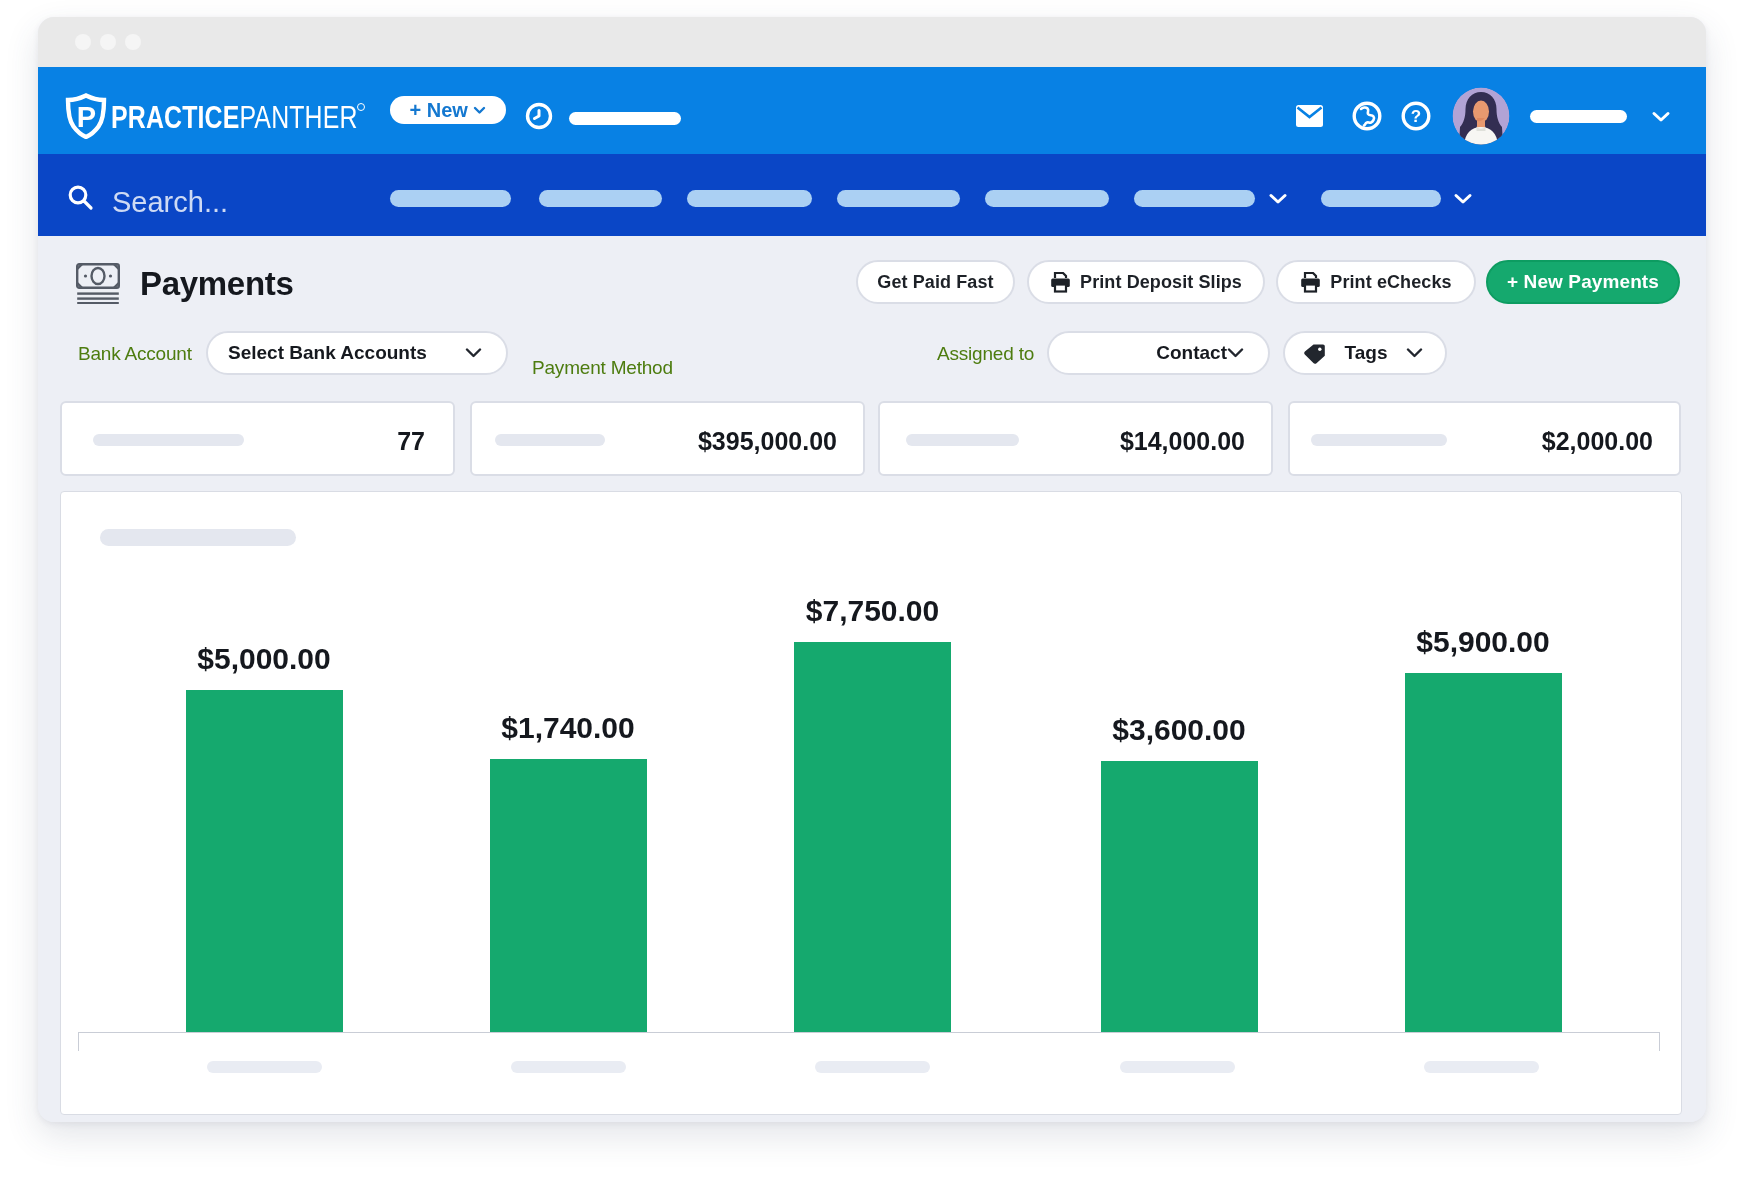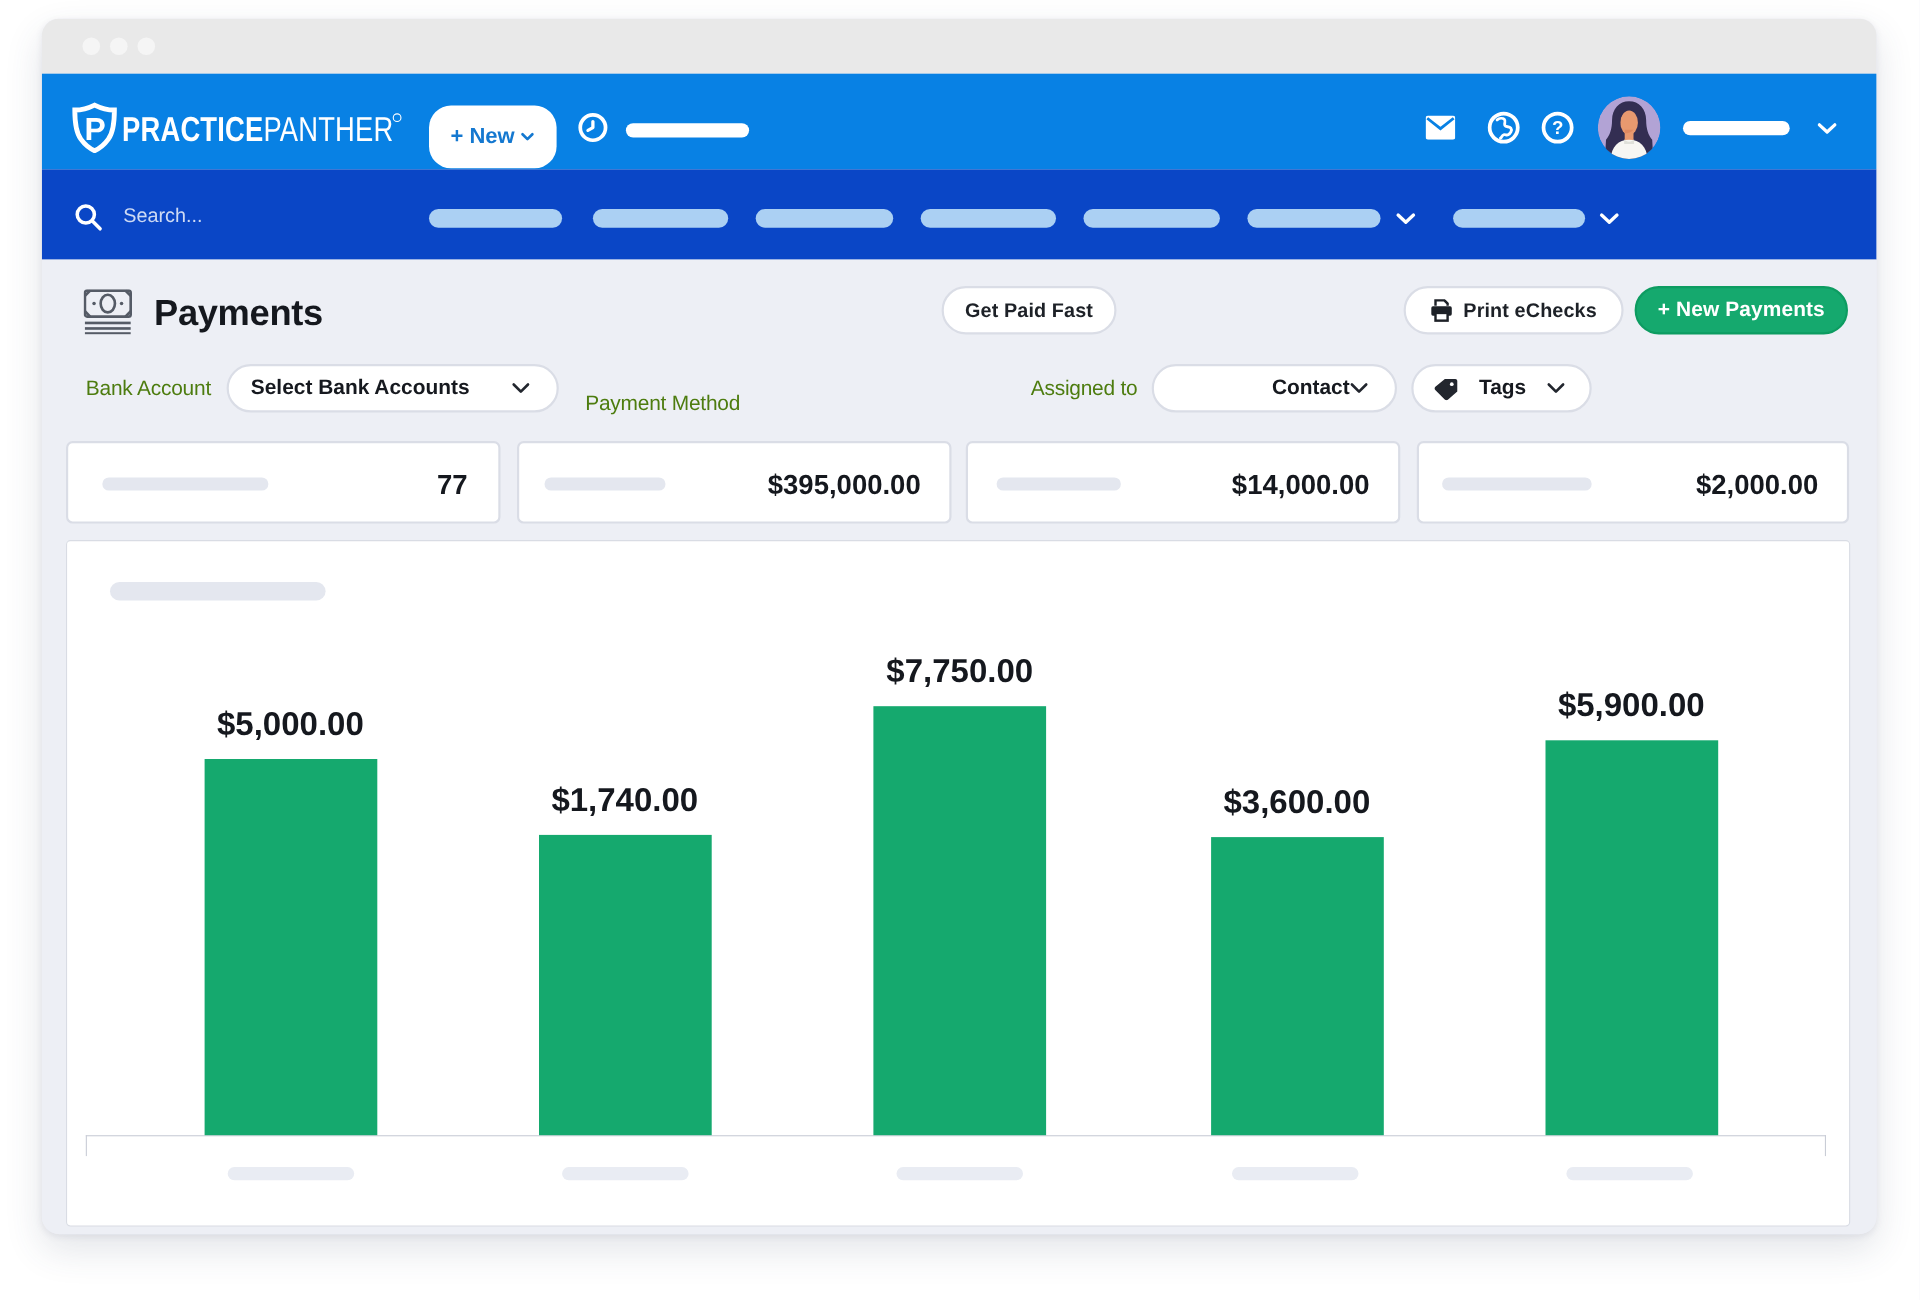--- a/index.html
+++ b/index.html
@@ -43,21 +43,21 @@
     <div class="dot" style="left:62px"></div>
     <div class="dot" style="left:87px"></div>
   </div>
   <div class="header" id="header">
     <svg class="abs" style="left:27px;top:26px" width="42" height="46" viewBox="0 0 42 46">
       <path d="M21 2.5 C15 5.5 7.5 7 3 7 C3 17 4 27.5 8.5 33.5 C12.5 39 17.5 42.5 21 44 C24.5 42.5 29.5 39 33.5 33.5 C38 27.5 39 17 39 7 C34.5 7 27 5.5 21 2.5 Z" fill="none" stroke="#ffffff" stroke-width="4.4"></path>
       <text x="21.5" y="34" font-size="29" font-weight="bold" fill="#ffffff" text-anchor="middle" font-family="Liberation Sans">P</text>
     </svg>
     <div class="abs" style="left:73px;top:35px;font-size:31.5px;line-height:31.5px;color:#fff;white-space:nowrap;transform:scaleX(0.79);transform-origin:0 0;letter-spacing:0.2px"><b>PRACTICE</b><span style="font-weight:normal">PANTHER</span></div>
     <div class="abs" style="left:319px;top:36px;width:8px;height:8px;border:1.5px solid #fff;border-radius:50%"></div>
-    <div class="abs" style="left:352px;top:29px;width:116px;height:57px;background:#fff;border-radius:20px;color:#1478d0;font-weight:bold;font-size:20px;display:flex;align-items:center;justify-content:center">+ New&nbsp;<svg width="13" height="9" viewBox="0 0 13 9">
+    <div class="abs" style="left:352px;top:29px;width:116px;height:28px;background:#fff;border-radius:20px;color:#1478d0;font-weight:bold;font-size:20px;display:flex;align-items:center;justify-content:center">+ New&nbsp;<svg width="13" height="9" viewBox="0 0 13 9">
           <path d="M2 2 L6.5 6.5 L11 2" stroke="#1478d0" stroke-width="2.4" fill="none" stroke-linecap="round" stroke-linejoin="round"></path>
         </svg></div>
     <svg class="abs" style="left:487px;top:35px" width="28" height="28" viewBox="0 0 28 28">
       <circle cx="14" cy="14" r="11.5" fill="none" stroke="#fff" stroke-width="3.4"></circle>
       <path d="M14 8.5 L14 14 L9.5 16.5" stroke="#fff" stroke-width="3" fill="none" stroke-linecap="round" stroke-linejoin="round"></path>
     </svg>
     <div class="abs" style="left:531px;top:45px;width:112px;height:13px;border-radius:6.5px;background:#fff"></div>
     <svg class="abs" style="left:1258px;top:38px" width="27" height="22" viewBox="0 0 27 22">
       <rect x="0" y="0" width="27" height="22" rx="2.5" fill="#fff"></rect>
       <path d="M1.5 2.5 L13.5 12 L25.5 2.5" stroke="#0881e4" stroke-width="2.6" fill="none"></path>
@@ -90,21 +90,21 @@
     <div class="abs" style="left:1492px;top:43px;width:97px;height:13px;border-radius:6.5px;background:#fff"></div>
     <svg class="abs" style="left:1613px;top:44px" width="20" height="12" viewBox="0 0 20 12">
         <path d="M3 2.5 L10 9 L17 2.5" stroke="#fff" stroke-width="3" fill="none" stroke-linecap="round" stroke-linejoin="round"></path>
       </svg>
   </div>
   <div class="searchbar" id="searchbar">
     <svg class="abs" style="left:29px;top:30px" width="27" height="27" viewBox="0 0 27 27">
       <circle cx="11" cy="11" r="7.8" fill="none" stroke="#fff" stroke-width="3.2"></circle>
       <path d="M17 17 L24 24" stroke="#fff" stroke-width="3.2" stroke-linecap="round"></path>
     </svg>
-    <div class="abs" style="left:74px;top:32px;font-size:18px;color:rgba(255,255,255,0.8)">Search...</div>
+    <div class="abs" style="left:74px;top:32px;font-size:29px;color:rgba(255,255,255,0.8)">Search...</div>
     <div class="navpill" style="left:352px;width:121px"></div>
     <div class="navpill" style="left:501px;width:123px"></div>
     <div class="navpill" style="left:649px;width:125px"></div>
     <div class="navpill" style="left:799px;width:123px"></div>
     <div class="navpill" style="left:947px;width:124px"></div>
     <div class="navpill" style="left:1096px;width:121px"></div>
     <svg class="abs" style="left:1230px;top:39px" width="20" height="12" viewBox="0 0 20 12">
         <path d="M3 2.5 L10 9 L17 2.5" stroke="#fff" stroke-width="3" fill="none" stroke-linecap="round" stroke-linejoin="round"></path>
       </svg>
     <div class="navpill" style="left:1283px;width:120px"></div>
@@ -118,20 +118,26 @@
       <ellipse cx="22" cy="13" rx="6.5" ry="8" fill="none" stroke="#555b66" stroke-width="2.4"></ellipse>
       <path d="M1.2 6 L6 1.2 M1.2 20 L6 24.8 M38 1.2 L42.8 6 M38 24.8 L42.8 20" stroke="#555b66" stroke-width="2.4" fill="none"></path>
       <circle cx="9.5" cy="13" r="1.6" fill="#555b66"></circle>
         <circle cx="34.5" cy="13" r="1.6" fill="#555b66"></circle>
       <rect x="1.2" y="29.4" width="41.6" height="2.4" fill="#555b66"></rect>
       <rect x="1.2" y="34.4" width="41.6" height="2.4" fill="#555b66"></rect>
       <rect x="1.2" y="39.0" width="41.6" height="2.0" fill="#555b66"></rect>
     </svg>
     <div class="abs" style="left:102px;top:31px;font-size:33px;line-height:33px;font-weight:bold;color:#15181e;letter-spacing:-0.3px">Payments</div>
     <div class="btn" style="left:818px;top:24px;width:159px">Get Paid Fast</div>
+    <div class="btn" style="left:989px;top:24px;width:238px">
+      <svg width="21" height="21" viewBox="0 0 21 21" style="margin-right:9px">
+        <path d="M5 6 L5 1 L13 1 L16 4 L16 6" fill="none" stroke="#1d2127" stroke-width="2.2"></path>
+        <rect x="1.2" y="6.5" width="18.6" height="8.5" rx="1.5" fill="#1d2127"></rect>
+        <rect x="5" y="12.5" width="11" height="7" fill="#fff" stroke="#1d2127" stroke-width="2.2"></rect>
+      </svg>Print Deposit Slips</div>
     <div class="btn" style="left:1238px;top:24px;width:200px">
       <svg width="21" height="21" viewBox="0 0 21 21" style="margin-right:9px">
         <path d="M5 6 L5 1 L13 1 L16 4 L16 6" fill="none" stroke="#1d2127" stroke-width="2.2"></path>
         <rect x="1.2" y="6.5" width="18.6" height="8.5" rx="1.5" fill="#1d2127"></rect>
         <rect x="5" y="12.5" width="11" height="7" fill="#fff" stroke="#1d2127" stroke-width="2.2"></rect>
       </svg>Print eChecks</div>
     <div class="btn" style="left:1448px;top:24px;width:194px;background:#15a96e;border-color:#0d9c61;color:#fff;font-size:19px">+ New Payments</div>
 
     <div class="flabel" style="left:40px;top:107px">Bank Account</div>
     <div class="drop" style="left:168px;top:95px;width:302px;padding:0 24px 0 20px;justify-content:space-between">Select Bank Accounts<svg width="17" height="10" viewBox="0 0 17 10">

